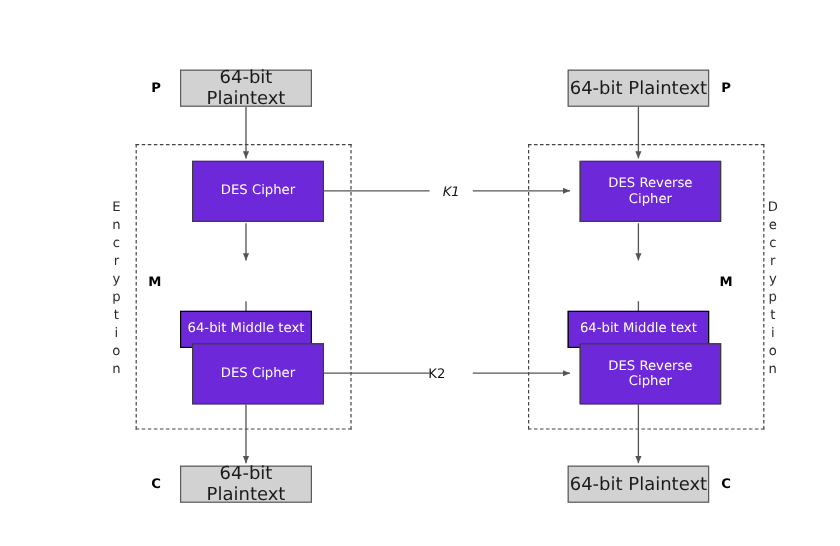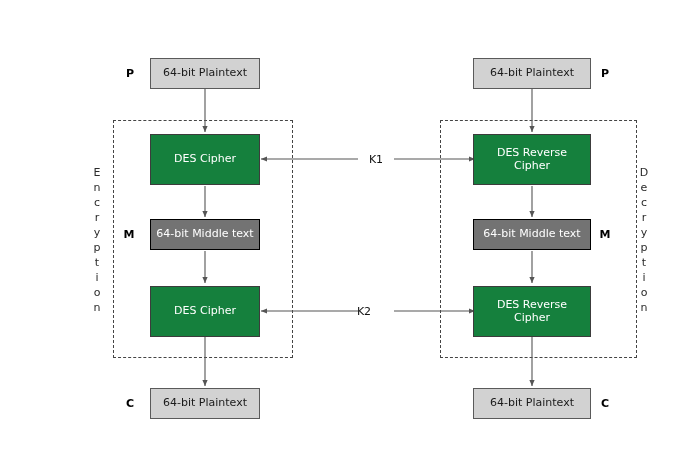--- a/index.html
+++ b/index.html
@@ -25,33 +25,35 @@
     justify-content: center;
     text-align: center;
     line-height: 1.18;
   }
 
   
   .box-plain {
     background: #d2d2d2;
     border: 1px solid #5a5a5a;
     color: #1a1a1a;
-    font-size: 11px;
+    font-size: 15px;
   }
   .box-cipher {
-    background: #15803d;
+    background: #6d28d9;
     border: 1px solid #3c3c3c;
     color: #ffffff;
     font-size: 11px;
+    margin-left: 10px;
   }
   .box-middle {
-    background: #737373;
+    background: #6d28d9;
     border: 1px solid #000000;
     color: #ffffff;
     font-size: 11px;
+    margin-top: 40px;
   }
 
   
   .marker {
     position: absolute;
     font-size: 11px;
     font-weight: bold;
     color: #000000;
     display: flex;
     align-items: center;
@@ -185,16 +187,16 @@
   <div class="marker" style="left:596px; top:225px; width:18px; height:18px;">M</div>
 
   <div class="node box-cipher" style="left:473px; top:286px; width:118px; height:51px; flex-direction:column;">
     <span>DES Reverse</span>
     <span>Cipher</span>
   </div>
 
   <div class="node box-plain" style="left:473px; top:388px; width:118px; height:31px;">64-bit Plaintext</div>
   <div class="marker" style="left:597px; top:394px; width:16px; height:18px;">C</div>
 
-  <div class="keylabel" style="left:360px; top:150px; width:32px; height:18px;">K1</div>
+  <div class="keylabel" style="left:360px; top:150px; width:32px; height:18px;font-style:italic;">K1</div>
   <div class="keylabel" style="left:348px; top:302px; width:32px; height:18px;">K2</div>
 
 </div>
 
 </body></html>

